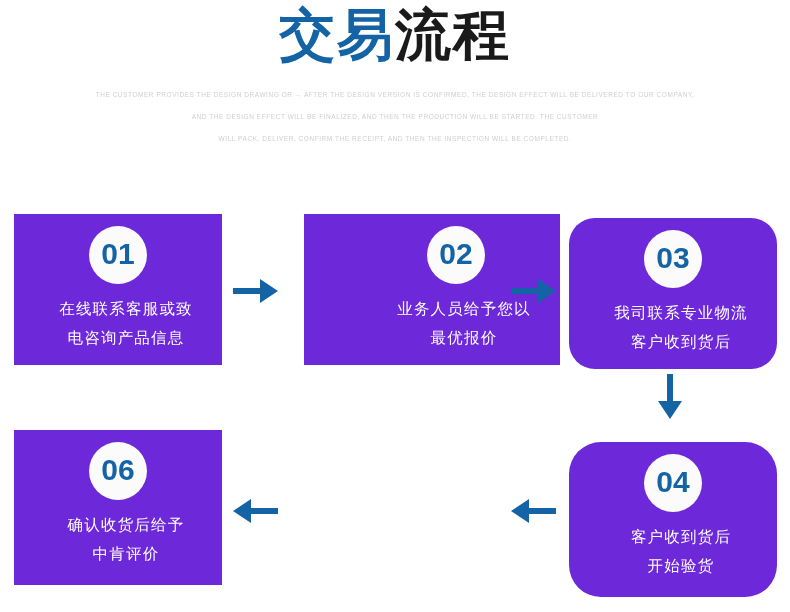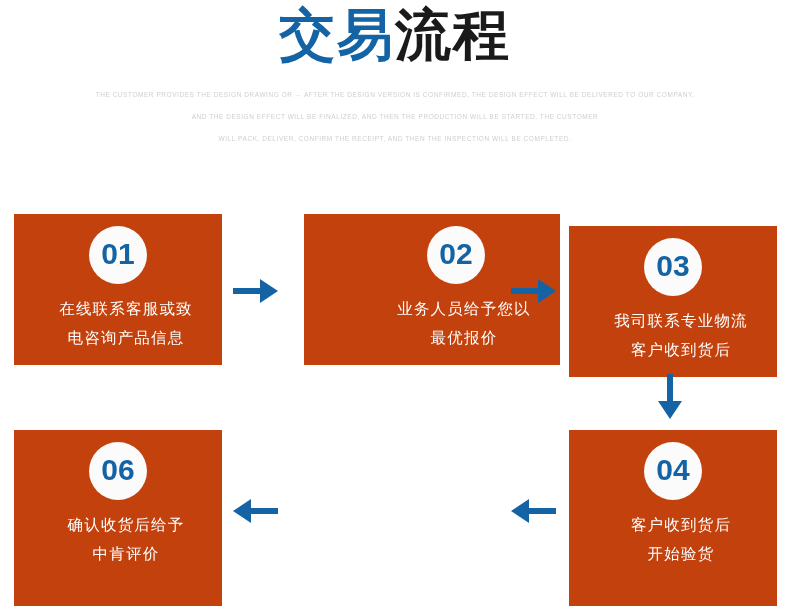--- a/index.html
+++ b/index.html
@@ -49,27 +49,27 @@
     left: 0;
     top: 214px;
     width: 790px;
     height: 372px;
   }
 
   .card {
     position: absolute;
     width: 208px;
     height: 151px;
-    background: #c2410c;
+    background: #6d28d9;
     color: #ffffff;
     display: flex;
     flex-direction: column;
     align-items: center;
   }
-  .card.row2 { height: 176px; }
+  .card.row2 { height: 155px; }
 
   .badge {
     width: 58px;
     height: 58px;
     border-radius: 50%;
     background: #fbfbfb;
     margin-top: 12px;
     display: flex;
     align-items: center;
     justify-content: center;
@@ -91,25 +91,25 @@
     line-height: 29px;
     letter-spacing: 1.2px;
     font-weight: 500;
     color: #ffffff;
   }
   .card-text div { white-space: nowrap; margin-left: 16px; }
 
   
   .c01 { left: 14px;  top: 0px; }
   .c02 { left: 304px; top: 0px; padding-left: 48px; }
-  .c03 { left: 569px; top: 12px; }
+  .c03 { left: 569px; top: 4px; border-radius: 26px; }
   
   .c06 { left: 14px;  top: 216px; }
   .c05 { left: 291px; top: 216px; }
-  .c04 { left: 569px; top: 216px; }
+  .c04 { left: 569px; top: 228px; border-radius: 32px; }
 
   
   .arrow {
     position: absolute;
     line-height: 0;
   }
   .a-r1 { left: 233px; top: 62px; }
   .a-r2 { left: 511px; top: 62px; }
   .a-down { left: 655px; top: 160px; }
   .a-l1 { left: 511px; top: 282px; }

